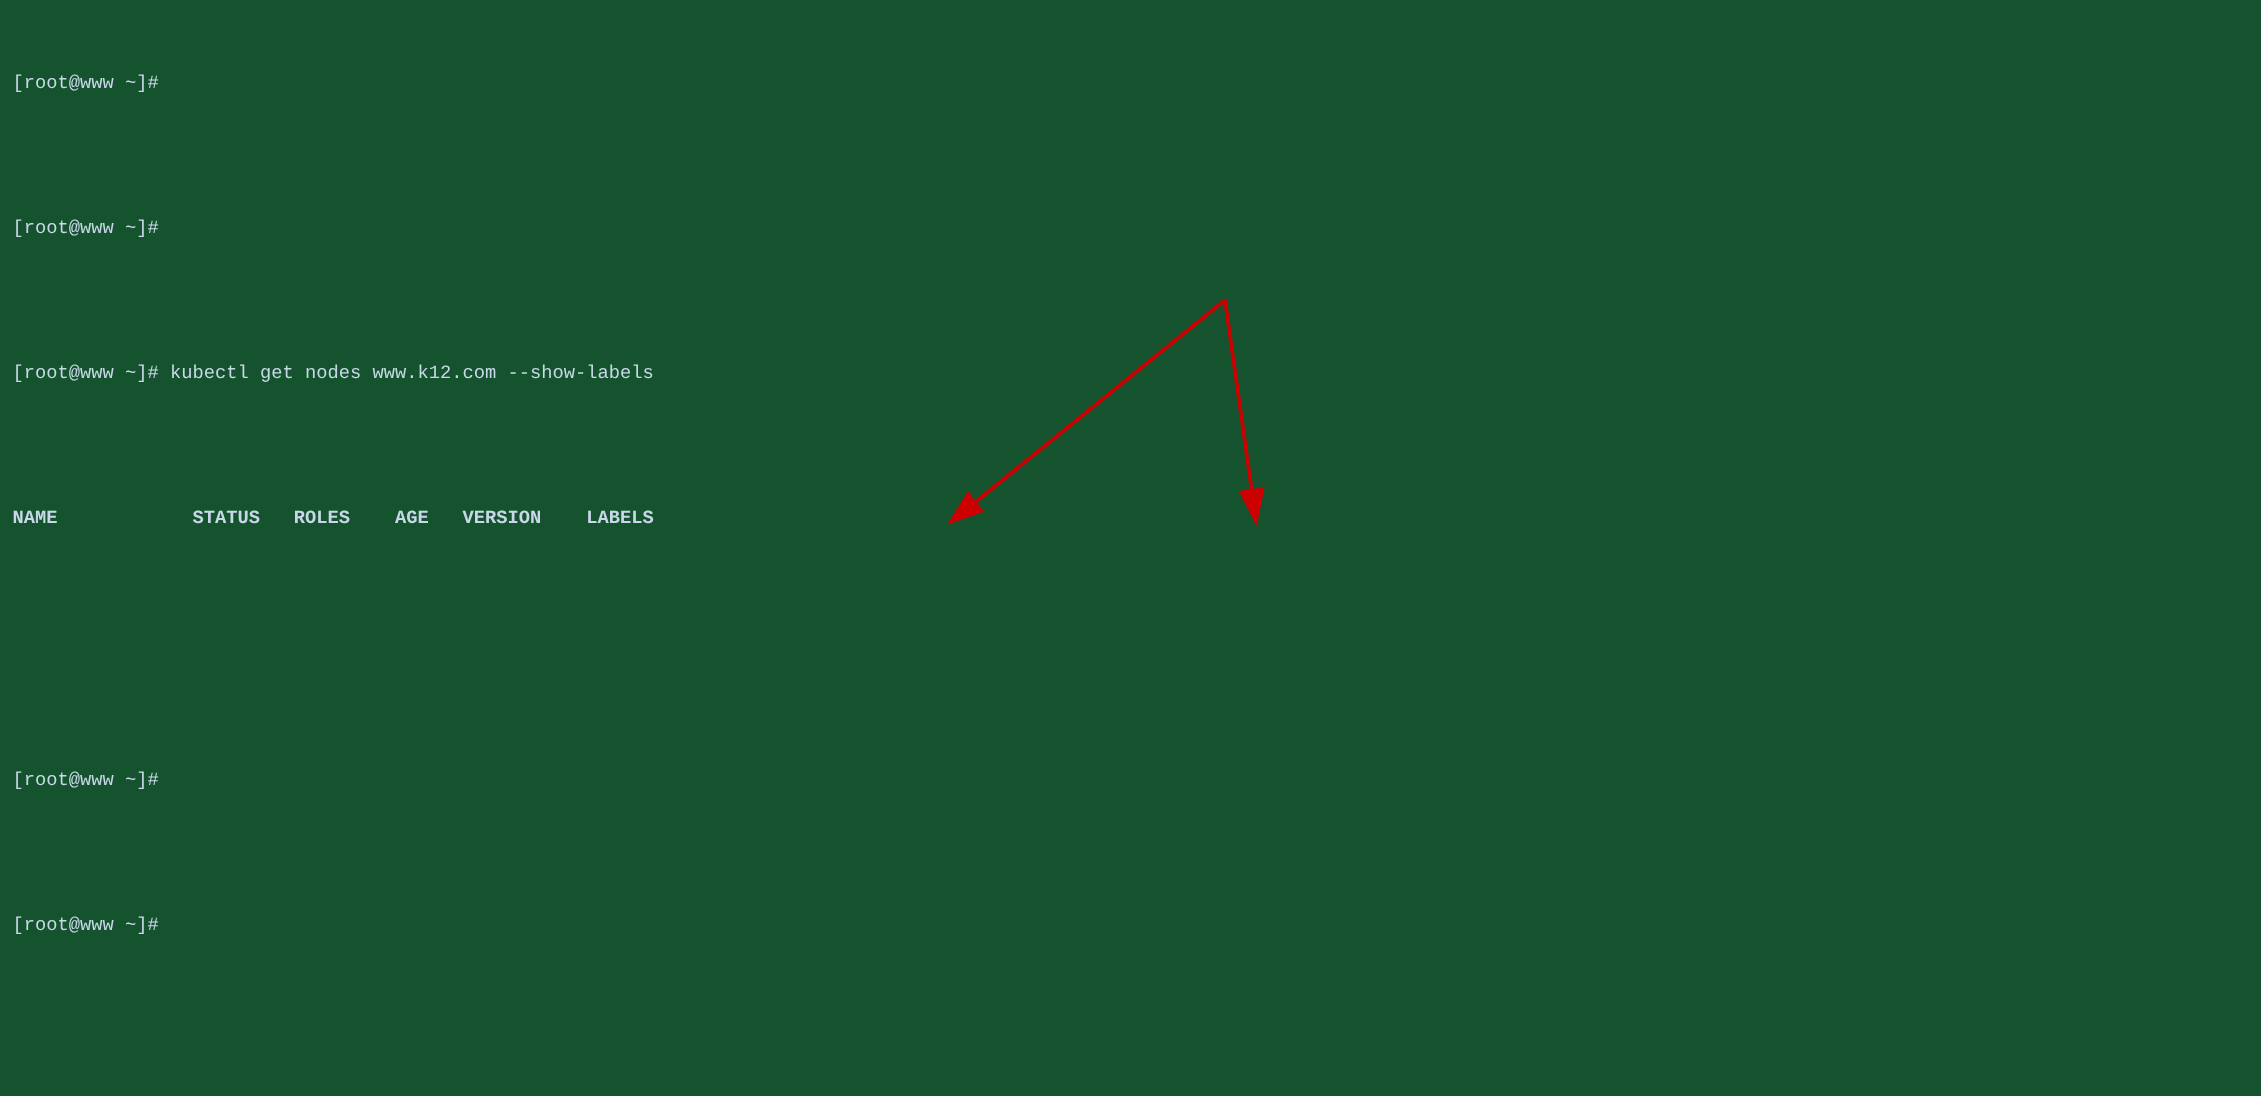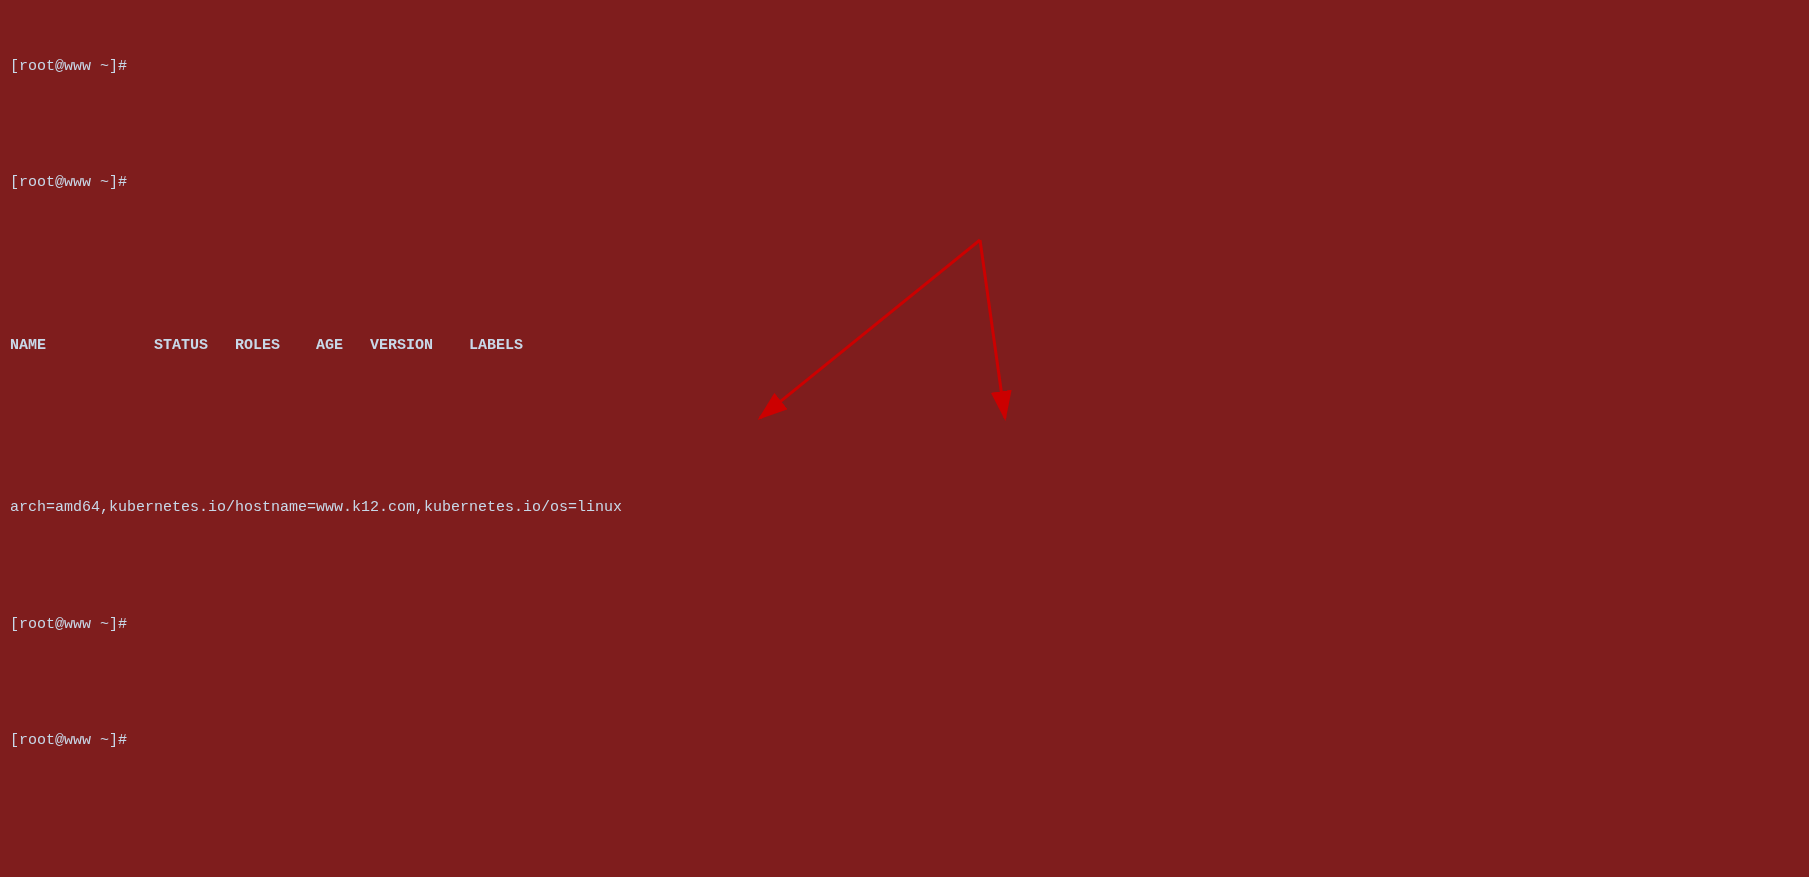--- a/index.html
+++ b/index.html
@@ -9,21 +9,21 @@
       width: 1809px;
       height: 877px;
       overflow: hidden;
       font-family: 'Courier New', Courier, monospace;
       font-size: 15px;
       color: #c8d8e8;
       position: relative;
     }
 
     .terminal {
-      background-color: #7f1d1d;
+      background-color: #14532d;
       width: 100%;
       height: 100%;
       padding: 8px 10px;
       white-space: pre;
       line-height: 1.55;
       overflow: hidden;
       position: relative;
     }
 
     .line {
@@ -54,25 +54,25 @@
     }
   </style>
 </head>
 <body>
 
 <div class="terminal">
   <span class="line prompt">[root@www ~]#</span>
   <br>
   <span class="line prompt">[root@www ~]#</span>
   <br>
+  <span class="line prompt">[root@www ~]# kubectl get nodes www.k12.com --show-labels</span>
   <br>
   <span class="line header-row">NAME            STATUS   ROLES    AGE   VERSION    LABELS</span>
   <br>
   <br>
-  <span class="line data-row">arch=amd64,kubernetes.io/hostname=www.k12.com,kubernetes.io/os=linux</span>
   <br>
   <span class="line prompt">[root@www ~]#</span>
   <br>
   <span class="line prompt">[root@www ~]#</span>
   <br>
   
   <br>
   
   <br>
   

